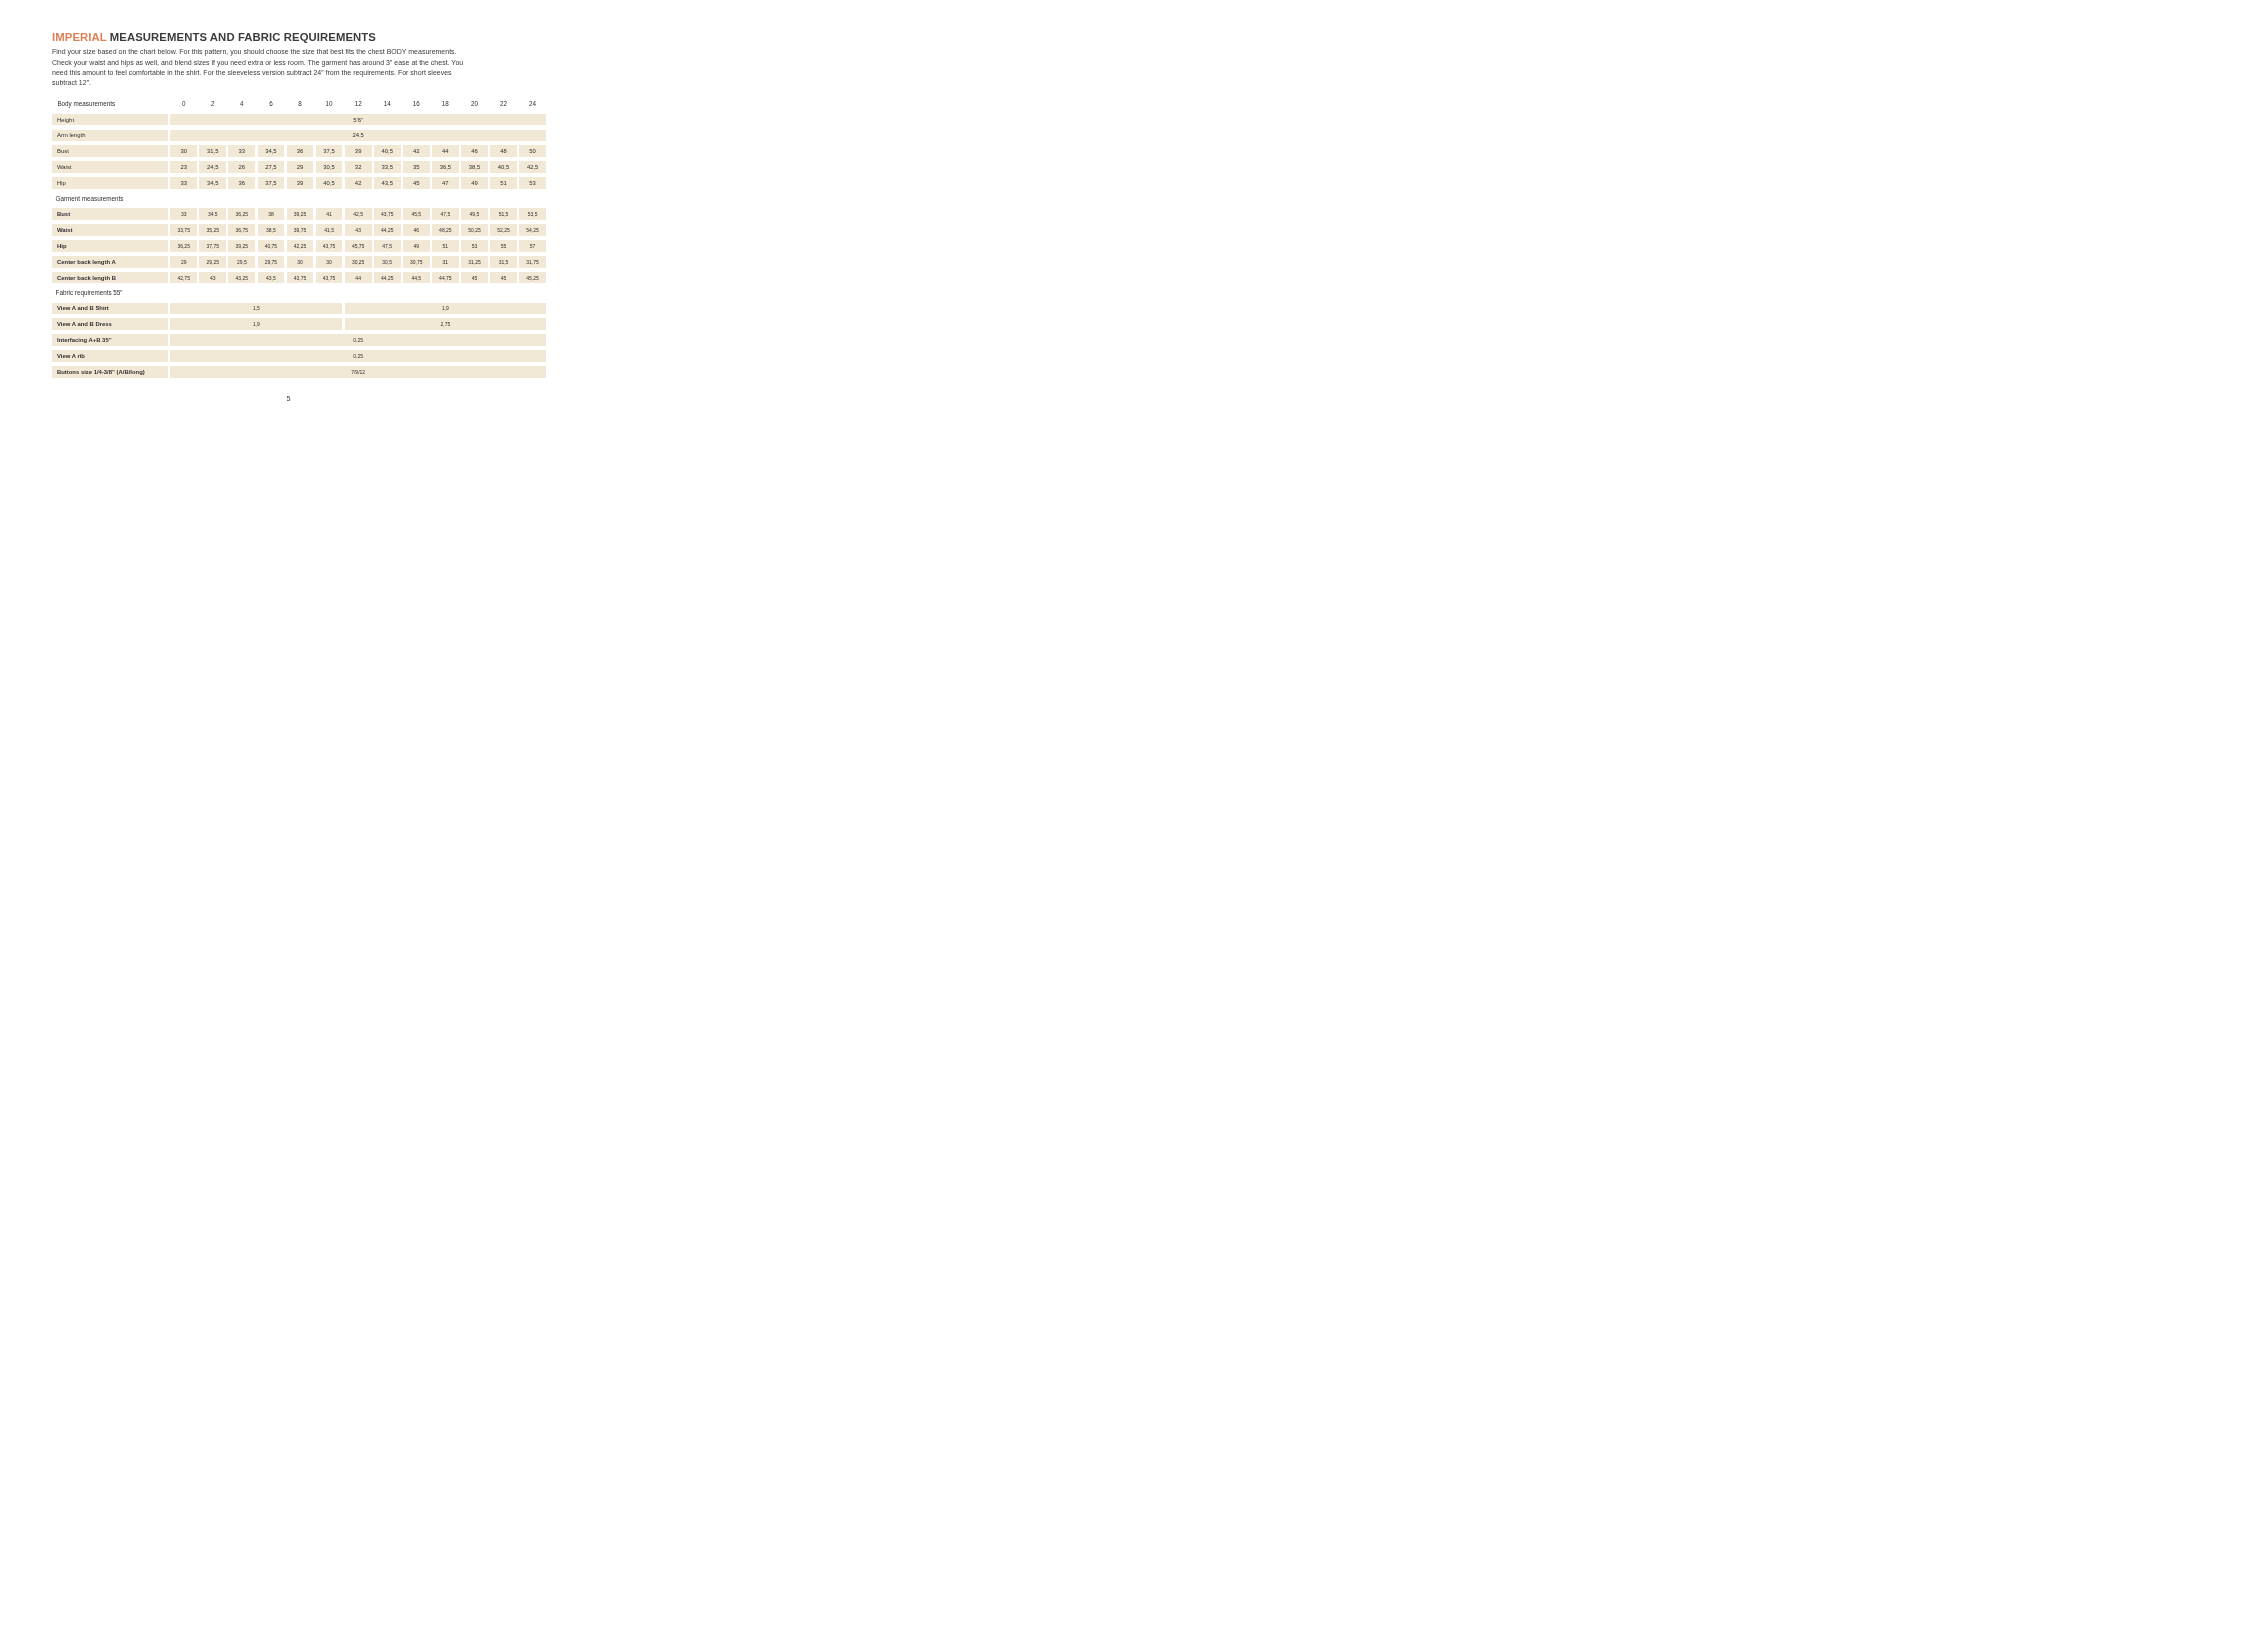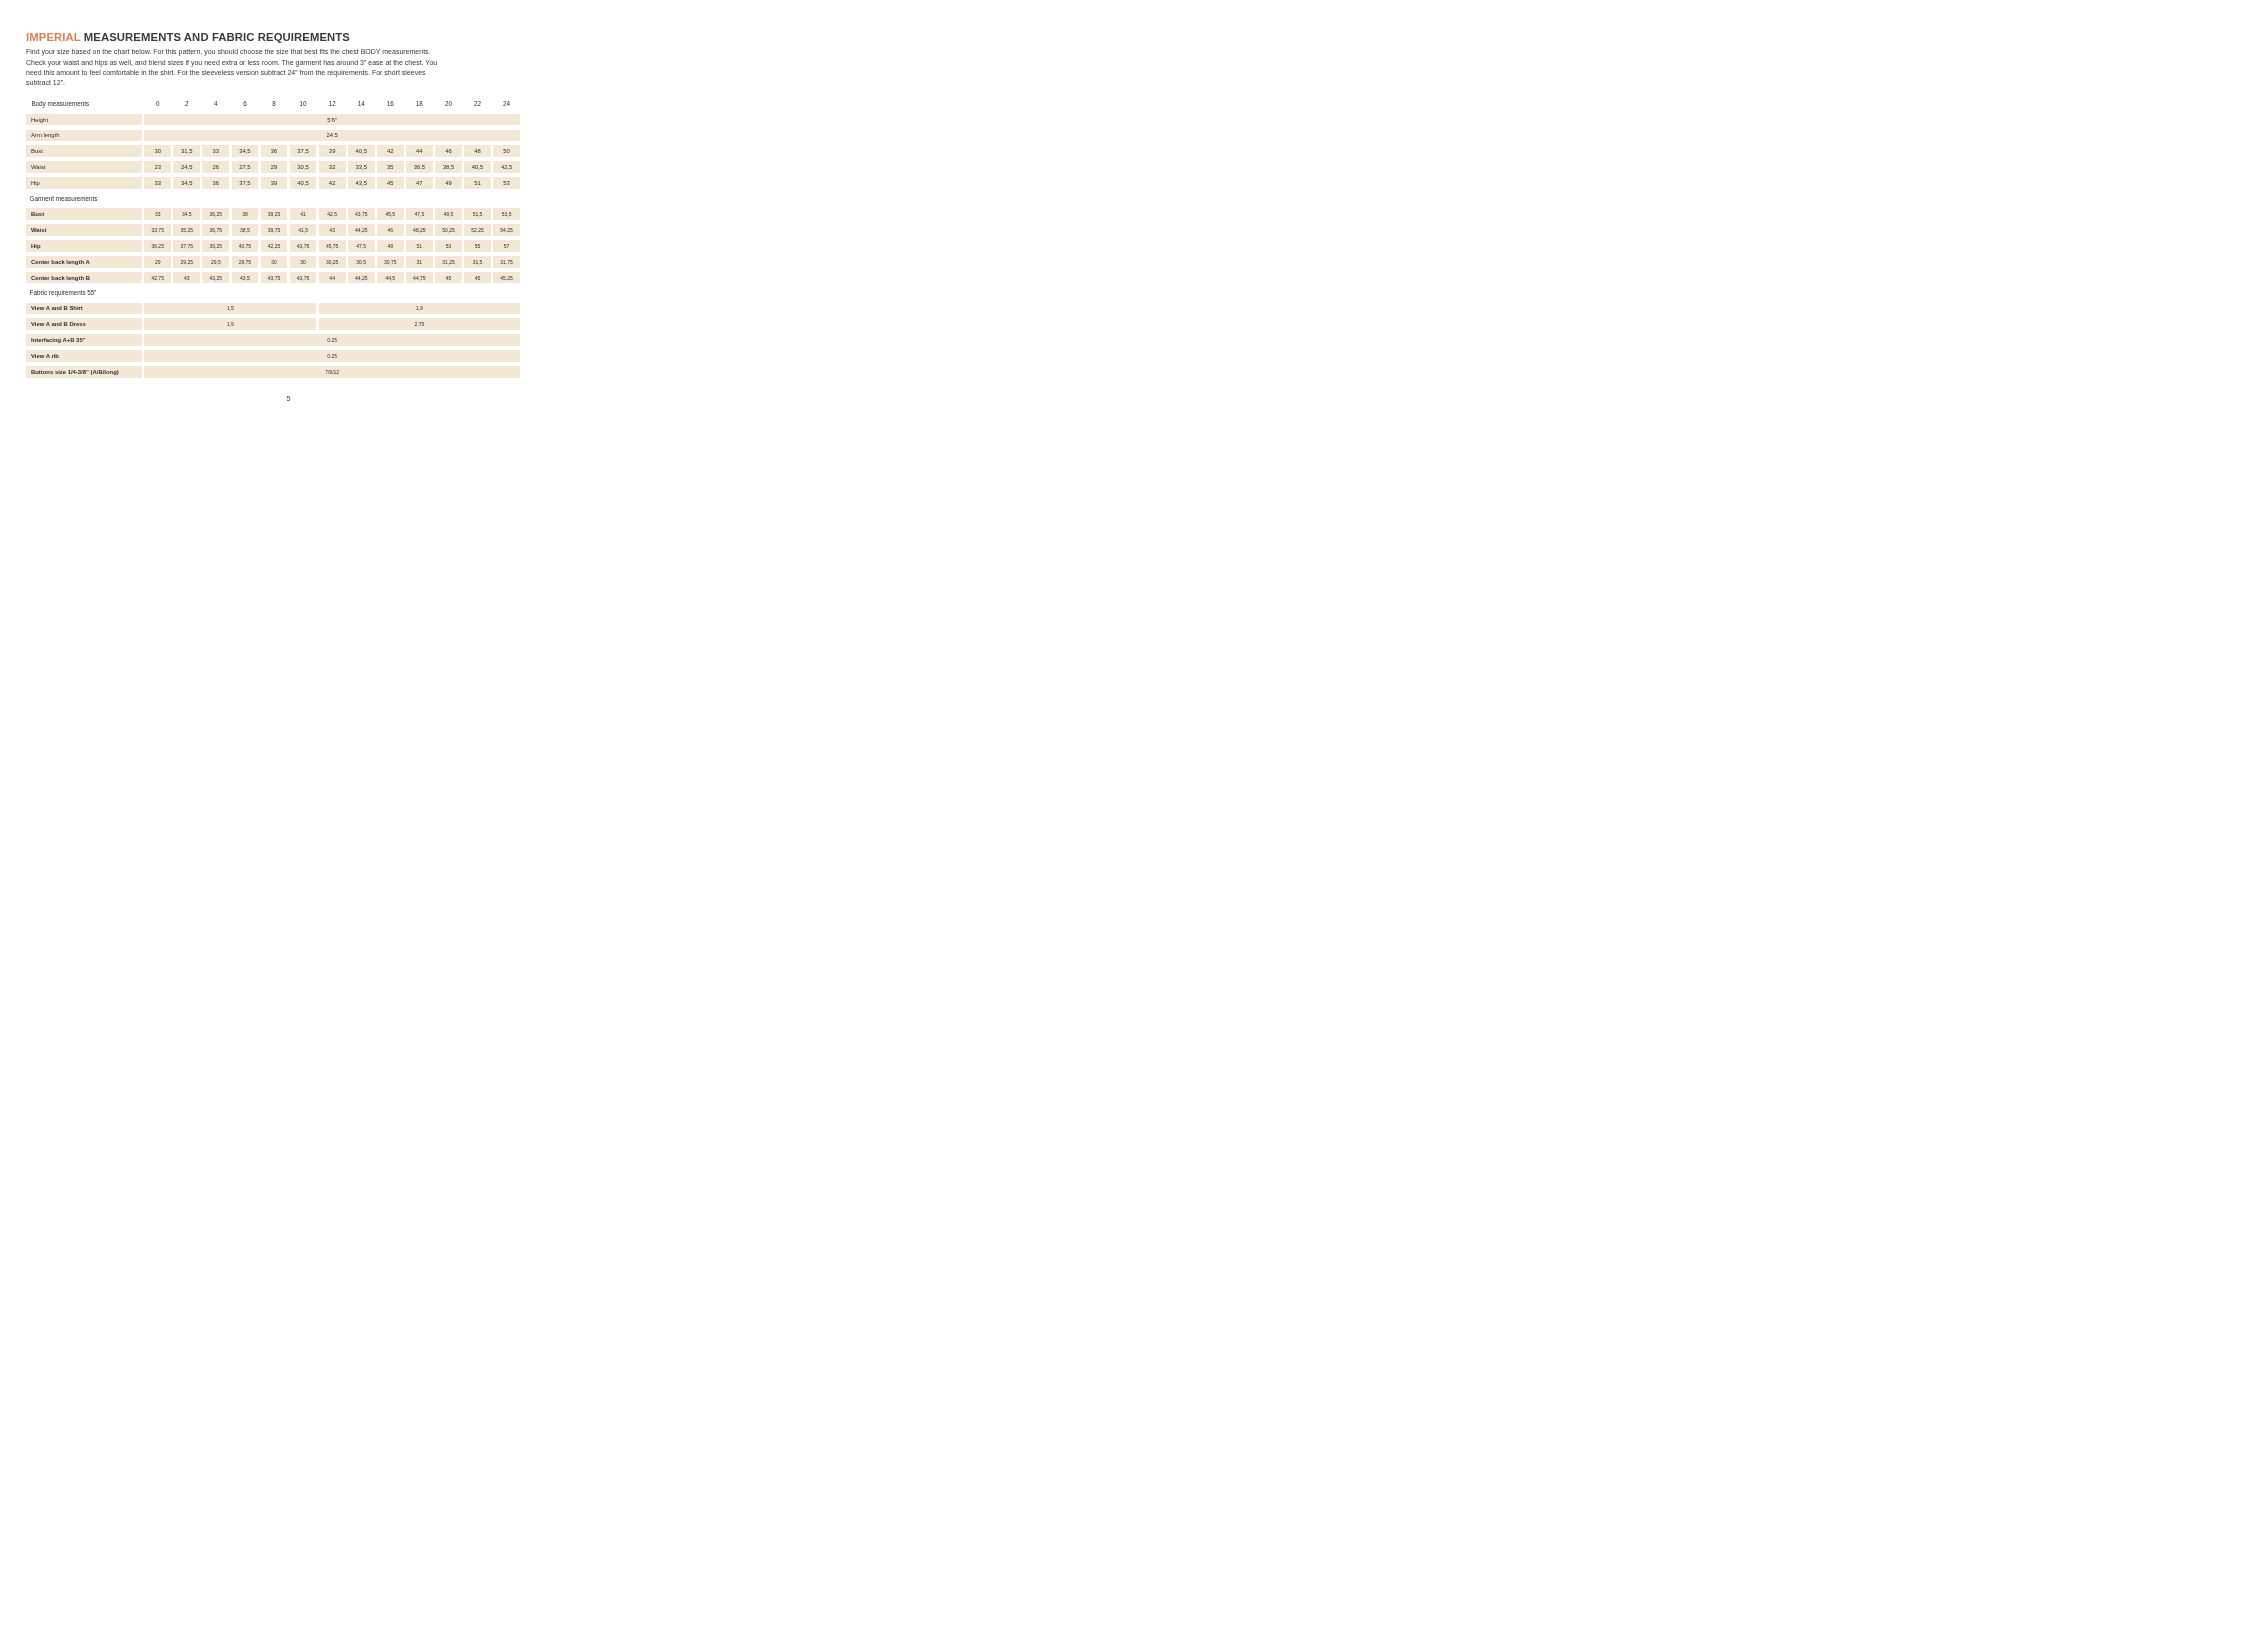--- a/index.html
+++ b/index.html
@@ -3,21 +3,21 @@
 <meta charset="utf-8">
 <style>
   :root{
     --beige:#f2e8d6;
     --accent:#dc8156;
     --ink:#333333;
   }
   *{box-sizing:border-box;margin:0;padding:0}
   html,body{width:577px;height:412px;background:#ffffff;overflow:hidden}
   body{font-family:"Liberation Sans", sans-serif;color:var(--ink);position:relative}
-  .page{padding:31px 36px 0 26px;position:relative;height:100%}
+  .page{padding:31px 36px 0 52px;position:relative;height:100%}
   .title{font-size:11.3px;font-weight:bold;letter-spacing:0.1px;color:#3c3c3c;white-space:nowrap}
   .title .accent{color:var(--accent)}
   .intro{margin-top:4.1px;font-size:7px;line-height:10.4px;color:#3a3a3a;white-space:pre-line;max-width:534px}
   .size-table{margin-top:9.5px;width:494px}
   .row{display:grid;grid-template-columns:116px repeat(13,1fr);column-gap:2.3px;margin-bottom:4.1px}
   .header-row{margin-bottom:5.4px}
   .header-row .hlabel{font-size:6.3px;padding-left:5.4px;display:flex;align-items:center;height:10px;color:#2f2f2f}
   .size-head{display:flex;align-items:center;justify-content:center;font-size:6.3px;height:10px;color:#2f2f2f}
   .data-row .rlabel{background:var(--beige);padding-left:5px;display:flex;align-items:center;font-size:5.9px;height:11.8px;color:#2f2f2f;white-space:nowrap}
   .data-row.bold-label .rlabel{font-weight:bold}

